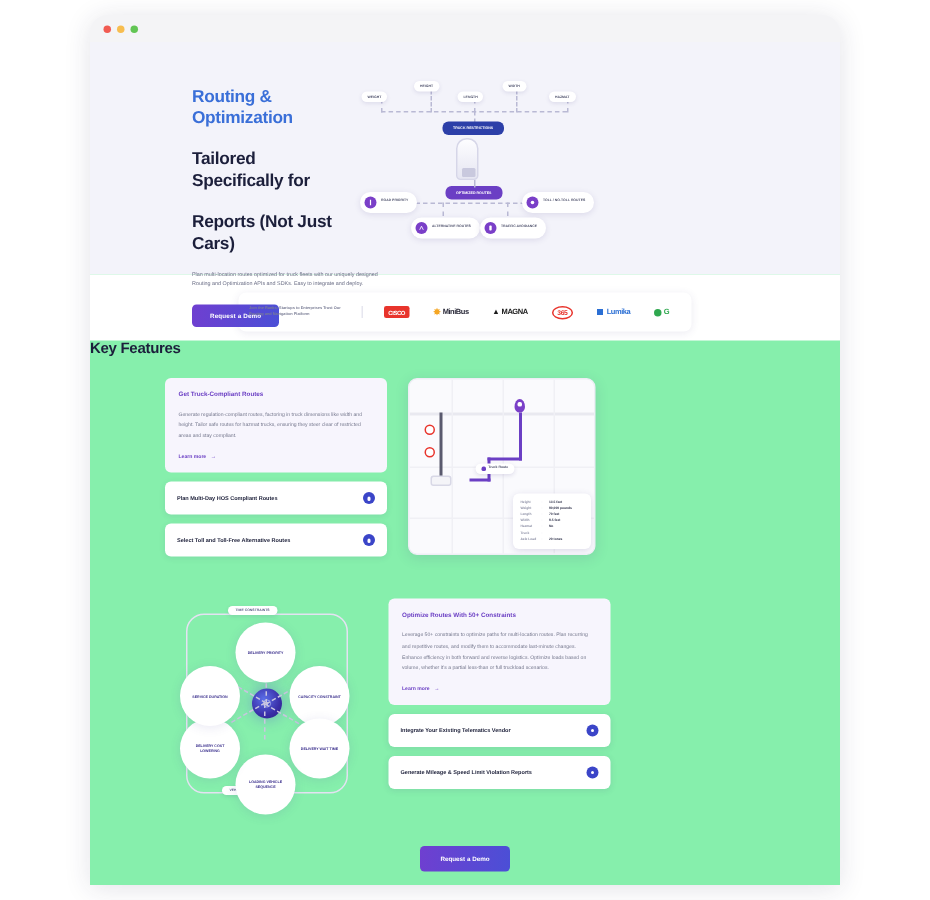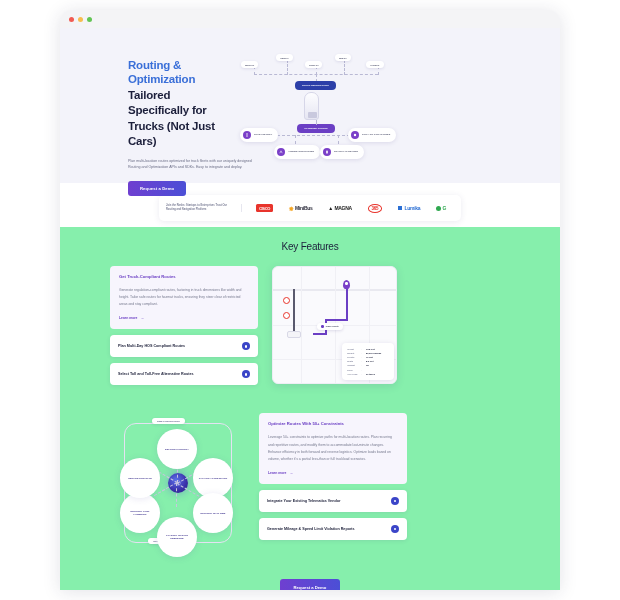--- a/index.html
+++ b/index.html
@@ -36,21 +36,21 @@
     display: flex; align-items: flex-start;
     height: 155px;
   }
   .hero-left { width: 160px; padding-left: 58px; padding-top: 10px; }
   .eyebrow {
     color: #3a6fd8; font-size: 11.5px; font-weight: bold;
     letter-spacing: -0.2px; line-height: 1.25;
   }
   .hero-h1 {
     color: #1c1f3b; font-size: 11.5px; font-weight: bold;
-    line-height: 1.3; letter-spacing: -0.2px; margin-top: 1px;
+    line-height: 1.3; letter-spacing: -0.2px; margin-top: 12px;
   }
   .hero-p {
     color: #6a6d85; font-size: 3.6px; line-height: 1.9;
     margin-top: 9px; width: 128px;
   }
   .btn-demo {
     margin-top: 10px; display: inline-block;
     background: linear-gradient(95deg, #6f3fd0 0%, #4b4fd6 100%);
     color: #fff; font-size: 4.2px; font-weight: bold;
     padding: 5px 12px; border-radius: 3px; border: none;
@@ -125,22 +125,22 @@
   .lg2 .b { color:#f5a623; font-size:6px; }
   .lg3 { color:#1a1a1a; }
   .lg4 { color:#e8342c; border:0.8px solid #e8342c; border-radius:50%; padding:1px 3px; font-size:4.5px;}
   .lg5 { color:#2b6fd4; }
   .lg5 .sq { width:4px; height:4px; background:#2b6fd4; display:inline-block; margin-right:1px;}
   .lg6 { color:#2fa84f; }
   .lg6 .cir { width:5px;height:5px;border-radius:50%;background:#2fa84f;display:inline-block;}
 
   
   .kf-title {
-    text-align: center; color: #1c1f3b; font-size: 10px;
-    font-weight: normal; margin-top: 14px; letter-spacing: -0.2px;
+    text-align: left; color: #1c1f3b; font-size: 10px;
+    font-weight: bold; letter-spacing: -0.2px;
   }
   .feat-row { display: flex; padding: 14px 50px 0 50px; gap: 14px; align-items: flex-start;}
   .feat-left { width: 148px; }
   .acc-open {
     background: #f7f5fd; border-radius: 4px; padding: 8px 9px 9px 9px;
   }
   .acc-open h3 { color: #6b3fc4; font-size: 4.2px; font-weight: bold; }
   .acc-open p { color: #76798e; font-size: 3.4px; line-height: 2.1; margin-top: 8px; }
   .learn {
     color: #6b3fc4; font-size: 3.4px; font-weight: bold; margin-top: 8px;
@@ -239,21 +239,21 @@
     <span class="dot yellow"></span>
     <span class="dot green"></span>
   </div>
 
   <div class="page">
 
     <section class="hero">
       <div class="hero-left">
         <div class="eyebrow">Routing &amp; Optimization</div>
         <div class="hero-h1">Tailored Specifically for</div>
-        <div class="hero-h1">Trucks (Not Just Cars)</div>
+        <div class="hero-h1">Reports (Not Just Cars)</div>
         <div class="hero-p">Plan multi-location routes optimized for truck fleets with our uniquely designed Routing and Optimization APIs and SDKs. Easy to integrate and deploy.</div>
         <button class="btn-demo">Request a Demo</button>
       </div>
 
       <div class="hero-right">
         <div class="diag">
 
           <div class="dline" style="left:14px;top:26px;width:124px;"></div>
           <div class="dlinev" style="left:14px;top:18px;height:9px;"></div>
           <div class="dlinev" style="left:47px;top:12px;height:15px;"></div>

